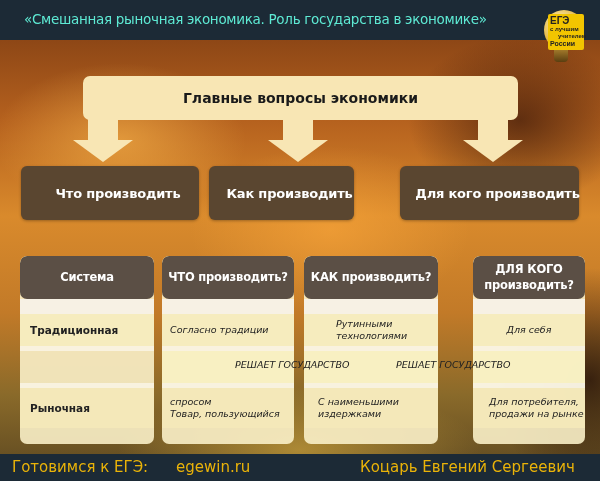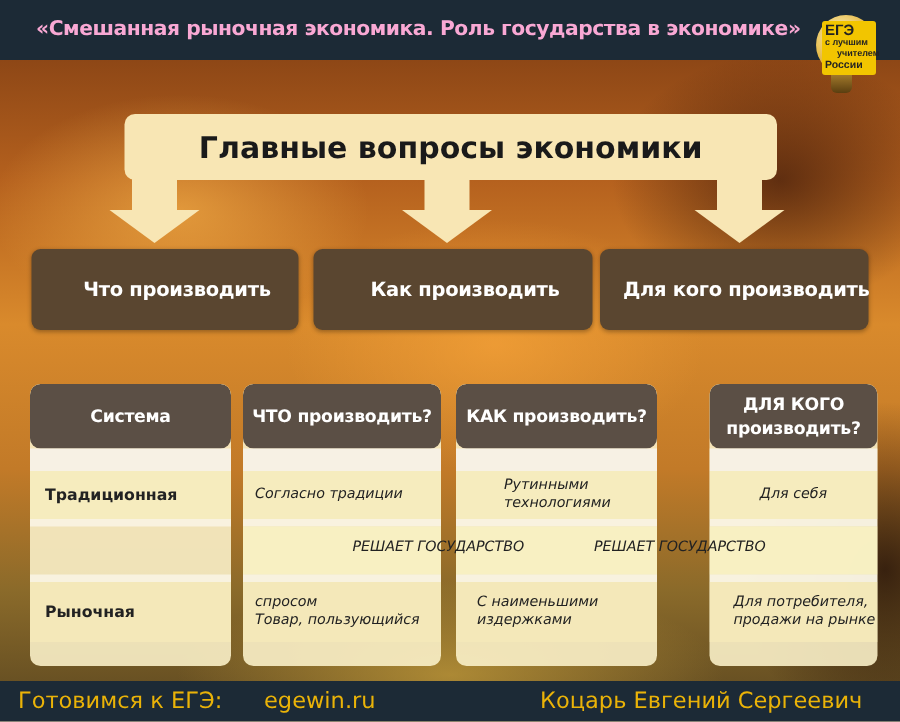--- a/index.html
+++ b/index.html
@@ -17,21 +17,21 @@
   }
 
   
   .title-bar {
     position: absolute; left: 0; top: 0; width: 600px; height: 40px;
     background: #1c2a36;
     display: flex; align-items: center;
   }
   .title-text {
     position: absolute; left: 24px; top: 11px;
-    color: #f9a8d4; font-size: 13.5px; font-weight: bold; letter-spacing: -0.3px;
+    color: #5eead4; font-size: 13.5px; font-weight: normal; letter-spacing: -0.3px;
     white-space: nowrap;
   }
   .logo {
     position: absolute; left: 538px; top: 4px; width: 50px; height: 58px;
   }
   .logo-badge {
     position: absolute; left: 6px; top: 6px; width: 40px; height: 40px;
     border-radius: 50%;
     background: radial-gradient(circle at 40% 35%, #fff6cc, #e3b43a 60%, #9b6c16);
   }
@@ -52,21 +52,21 @@
   }
 
   
   .main-box {
     position: absolute; left: 83px; top: 76px; width: 435px; height: 44px;
     background: #f8e6b4; border-radius: 7px;
   }
   .main-box-text {
     position: absolute; left: 0; top: 0; width: 100%; height: 44px;
     display: flex; align-items: center; justify-content: center;
-    font-size: 20px; font-weight: bold; color: #1a1a1a;
+    font-size: 14px; font-weight: bold; color: #1a1a1a;
   }
   .arrow {
     position: absolute; top: 118px;
   }
   .arrow .shaft {
     position: absolute; left: 0; top: 0; width: 30px; height: 22px; background: #f8e6b4;
   }
   .arrow .head {
     position: absolute; left: -15px; top: 22px; width: 0; height: 0;
     border-left: 30px solid transparent; border-right: 30px solid transparent;
@@ -161,21 +161,21 @@
     <div class="head"></div>
 </div>
 <div class="arrow" style="left:478px;">
   <div class="shaft"></div>
     <div class="head"></div>
 </div>
 
 <div class="q-box" style="left:21px; width:178px;">
   <span>Что производить</span>
 </div>
-<div class="q-box" style="left:209px; width:186px;">
+<div class="q-box" style="left:209px; width:145px;">
   <span>Как производить</span>
 </div>
 <div class="q-box" style="left:400px; width:179px;">
   <span>Для кого производить</span>
 </div>
 
 <div class="col sys" style="left:20px; width:134px;">
   <div class="col-head">
     <span>Система</span>
   </div>

